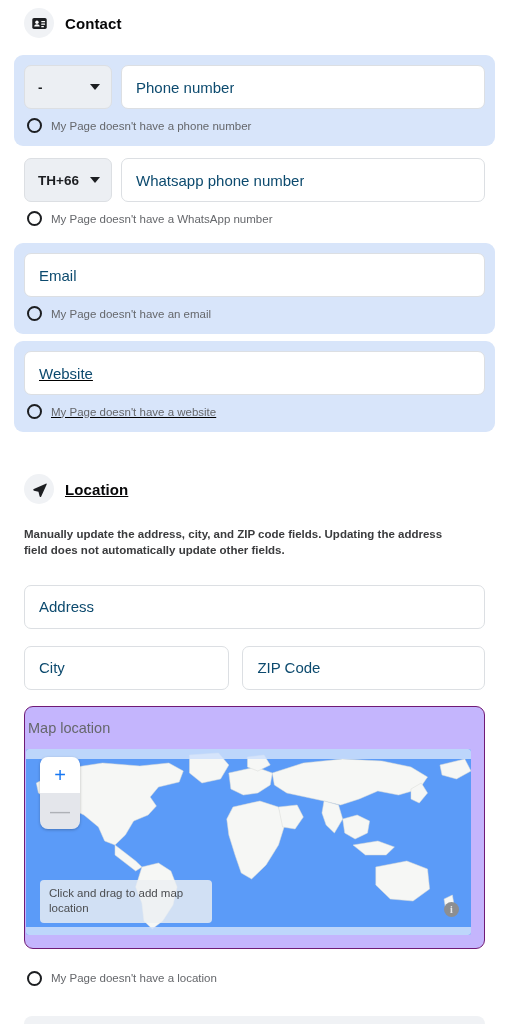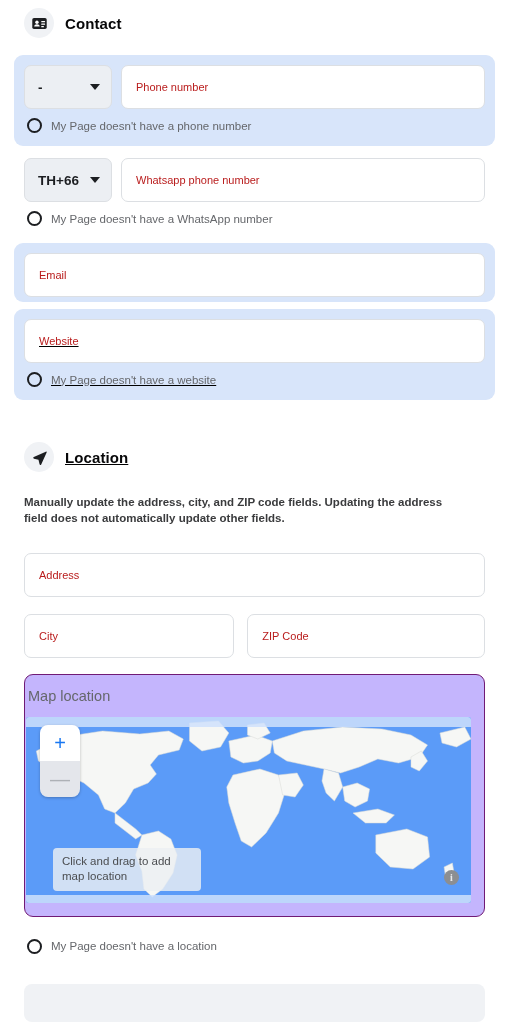--- a/index.html
+++ b/index.html
@@ -45,21 +45,21 @@
     background: #ffffff;
     border: 1px solid #dcdfe3;
     border-radius: 7px;
     height: 44px;
     display: flex; align-items: center;
     padding: 0 14px;
     flex: 1 1 auto;
     min-width: 0;
   }
   .input-box .ph {
-    font-size: 11px; color: #b91c1c; white-space: nowrap;
+    font-size: 15px; color: #0c4a6e; white-space: nowrap;
     overflow: hidden; text-overflow: ellipsis;
   }
 
   .select-box {
     background: #eceff3;
     border: 1px solid #dcdfe3;
     border-radius: 7px;
     height: 44px;
     width: 88px;
     flex: 0 0 88px;
@@ -126,25 +126,25 @@
     box-shadow: 0 1px 3px rgba(0,0,0,.25);
   }
   .zoom-btn {
     height: 36px; display: flex; align-items: center; justify-content: center;
     font-size: 20px; line-height: 1;
   }
   .zoom-in { background: #ffffff; color: #1877f2; }
   .zoom-out { background: #e4e6eb; color: #aeb1b6; }
 
   .map-tip {
-    position: absolute; left: 27px; bottom: 12px;
+    position: absolute; left: 14px; bottom: 12px;
     background: rgba(236,239,243,.82);
     border-radius: 4px;
     padding: 6px 9px 7px 9px;
-    width: 148px;
+    width: 172px;
     font-size: 11.5px; line-height: 1.3; color: #4b4d50;
   }
   .map-attrib {
     position: absolute; right: 12px; bottom: 18px;
     width: 15px; height: 15px; border-radius: 50%;
     background: #8c8e91; color: #e9eaec;
     font-size: 10px; font-weight: bold;
     display: flex; align-items: center; justify-content: center;
     font-family: "Liberation Serif", serif;
   }
@@ -210,20 +210,24 @@
       <span class="radio-label">My Page doesn't have a WhatsApp number</span>
     </div>
   </div>
 
   <div class="field-group highlight" style="margin-top:4px;">
     <div class="row">
       <div class="input-box">
         <span class="ph">Email</span>
       </div>
     </div>
+    <div class="radio-line">
+      <span class="radio"></span>
+      <span class="radio-label">My Page doesn't have an email</span>
+    </div>
   </div>
 
   <div class="field-group highlight" style="margin-top:7px;text-decoration:underline;">
     <div class="row">
       <div class="input-box">
         <span class="ph">Website</span>
       </div>
     </div>
     <div class="radio-line">
       <span class="radio"></span>

